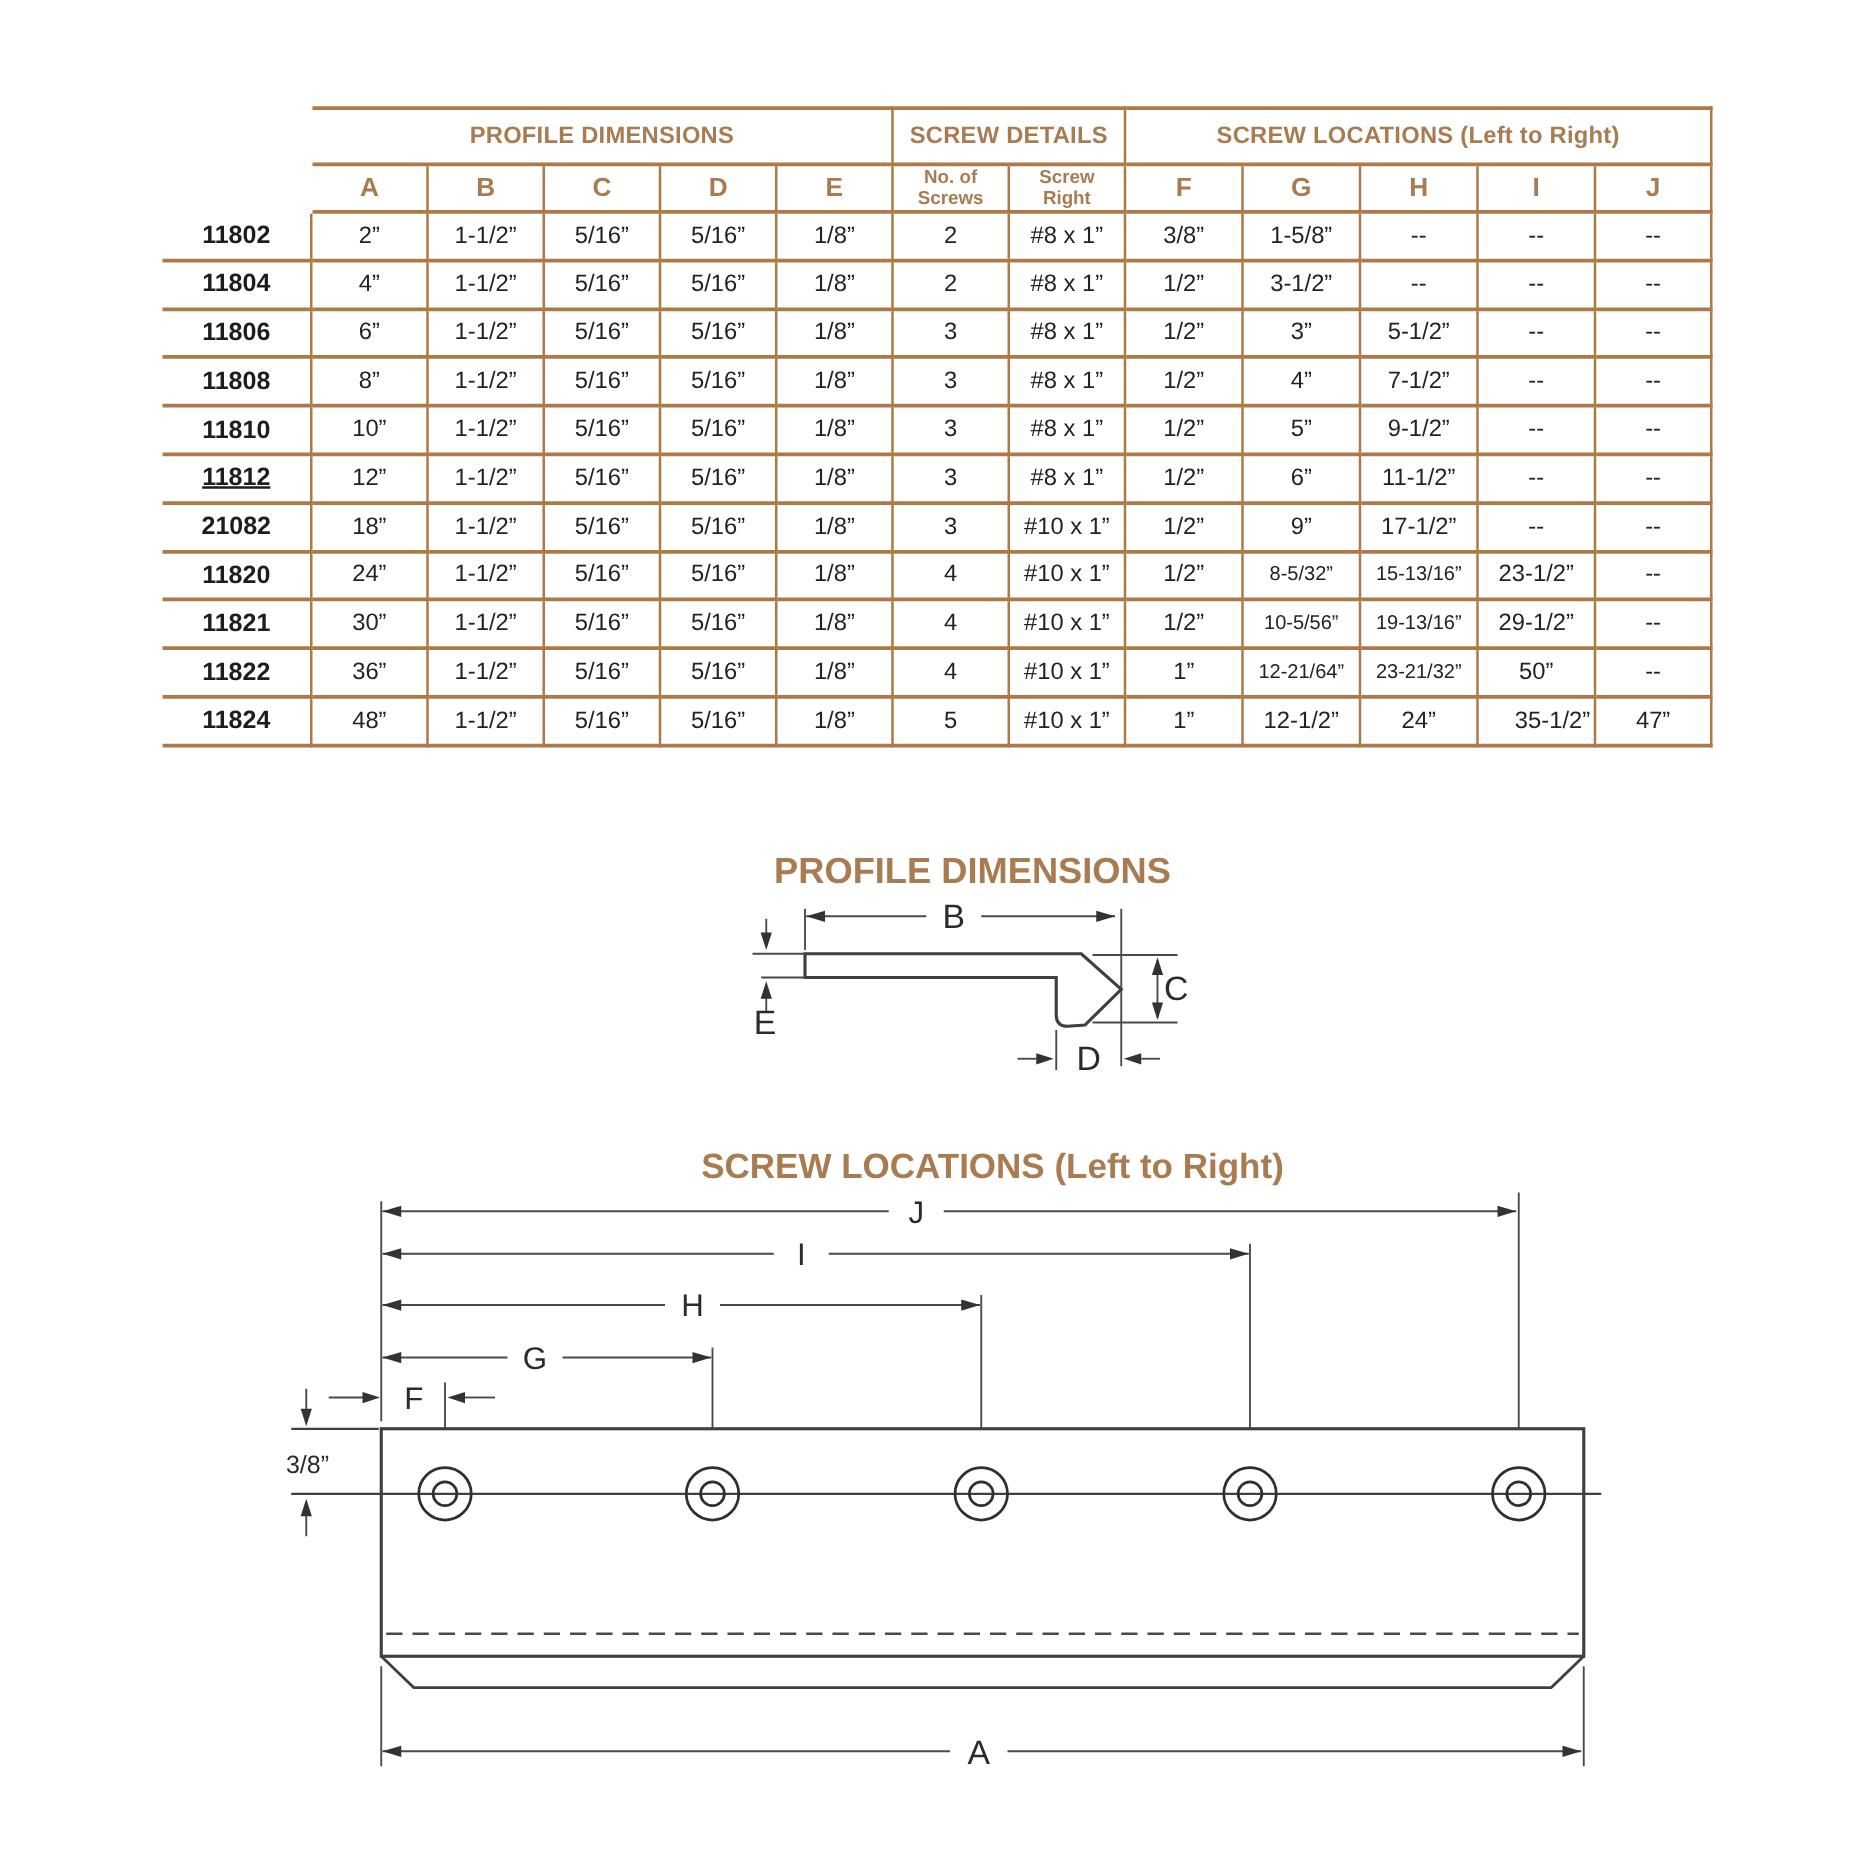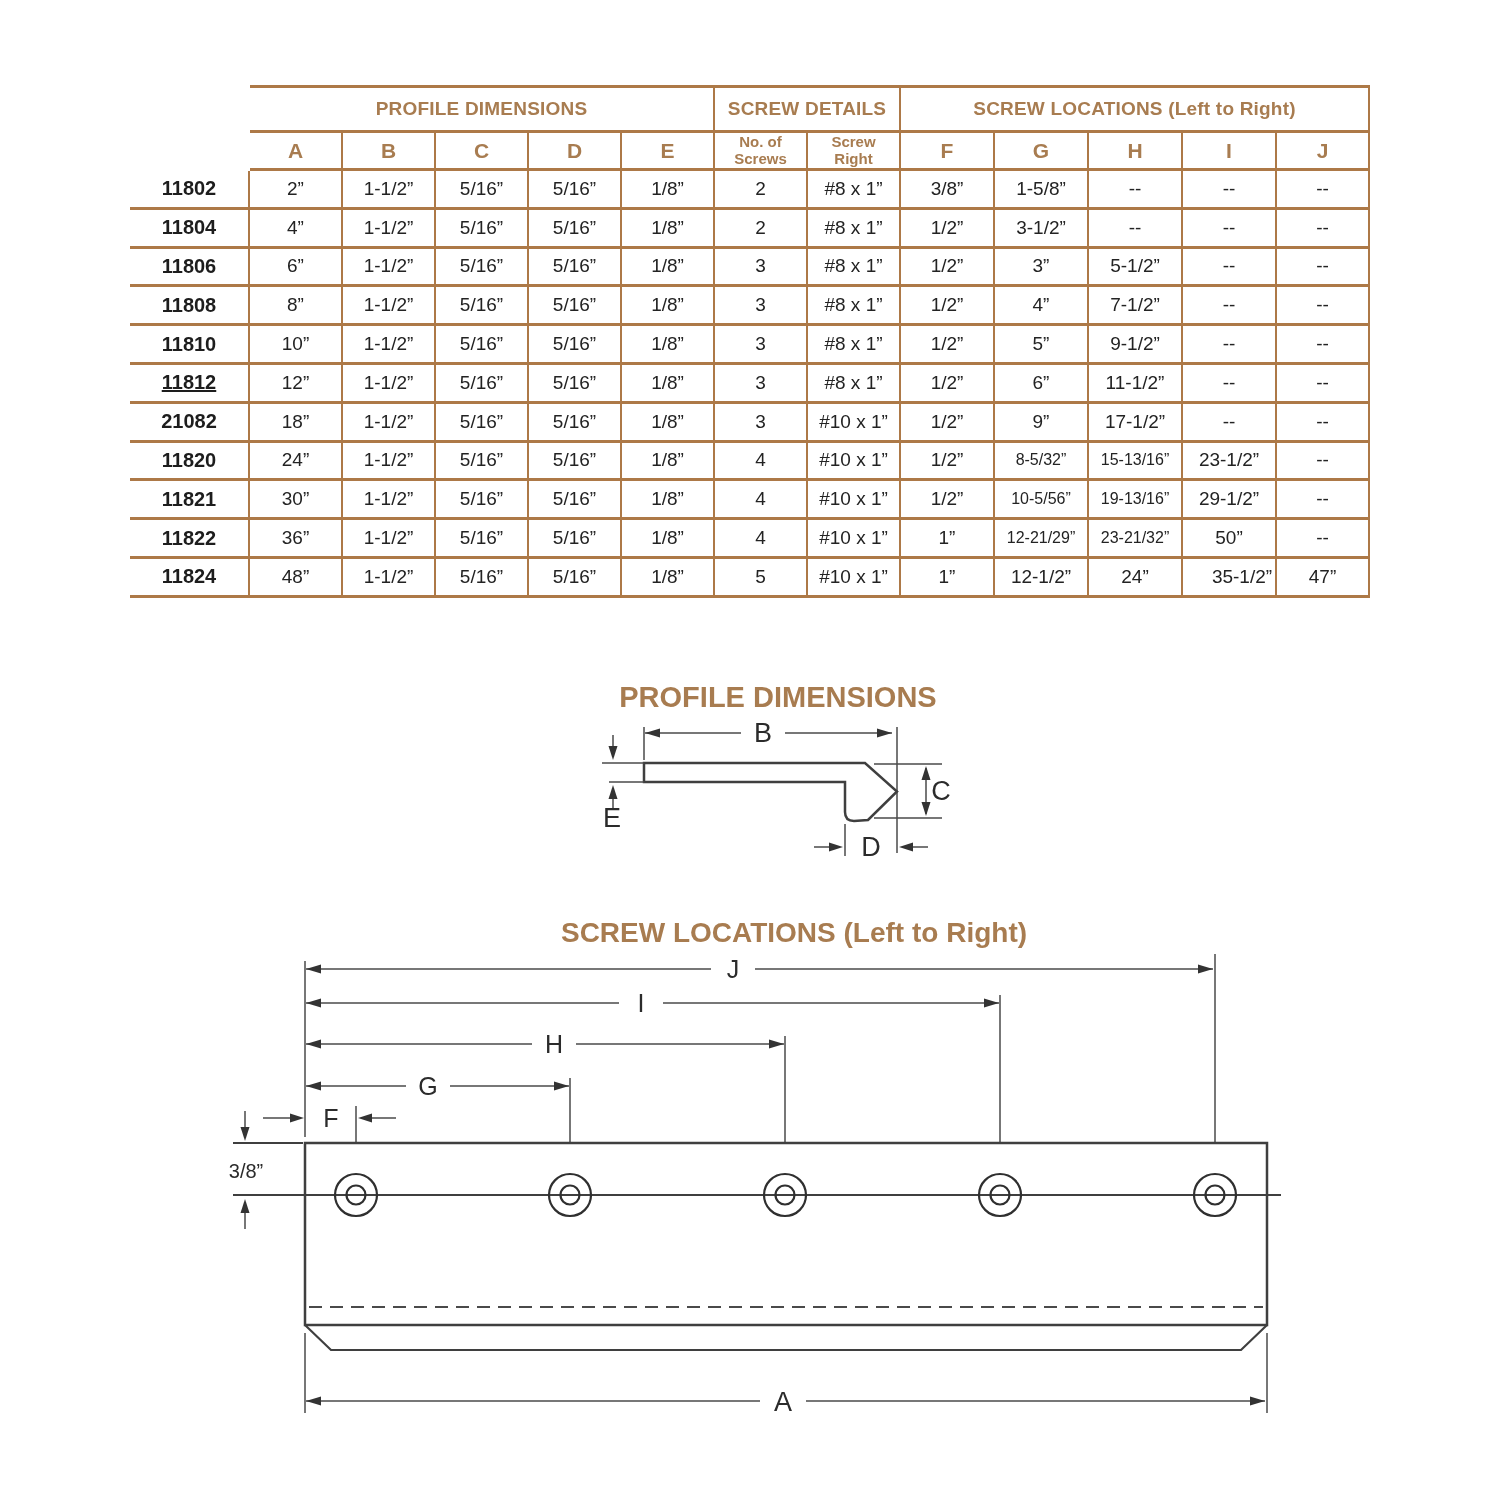--- a/index.html
+++ b/index.html
@@ -203,21 +203,21 @@
       <div class="cell" style="grid-area: 11 / 13;">--</div>
       <div class="cell pnum" style="grid-area: 12 / 1;">11822</div>
       <div class="cell" style="grid-area: 12 / 2;">36”</div>
       <div class="cell" style="grid-area: 12 / 3;">1-1/2”</div>
       <div class="cell" style="grid-area: 12 / 4;">5/16”</div>
       <div class="cell" style="grid-area: 12 / 5;">5/16”</div>
       <div class="cell" style="grid-area: 12 / 6;">1/8”</div>
       <div class="cell" style="grid-area: 12 / 7;">4</div>
       <div class="cell" style="grid-area: 12 / 8;">#10 x 1”</div>
       <div class="cell" style="grid-area: 12 / 9;">1”</div>
-      <div class="cell sm" style="grid-area: 12 / 10;">12-21/29”</div>
+      <div class="cell sm" style="grid-area: 12 / 10;">12-21/64”</div>
       <div class="cell sm" style="grid-area: 12 / 11;">23-21/32”</div>
       <div class="cell" style="grid-area: 12 / 12;">50”</div>
       <div class="cell" style="grid-area: 12 / 13;">--</div>
       <div class="cell pnum" style="grid-area: 13 / 1;">11824</div>
       <div class="cell" style="grid-area: 13 / 2;">48”</div>
       <div class="cell" style="grid-area: 13 / 3;">1-1/2”</div>
       <div class="cell" style="grid-area: 13 / 4;">5/16”</div>
       <div class="cell" style="grid-area: 13 / 5;">5/16”</div>
       <div class="cell" style="grid-area: 13 / 6;">1/8”</div>
       <div class="cell" style="grid-area: 13 / 7;">5</div>

